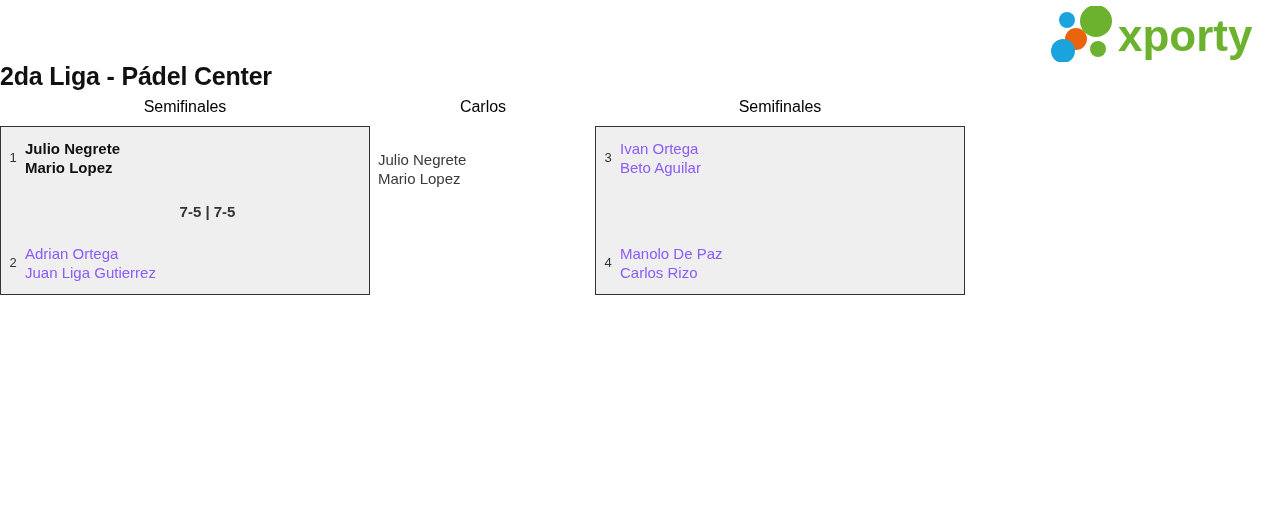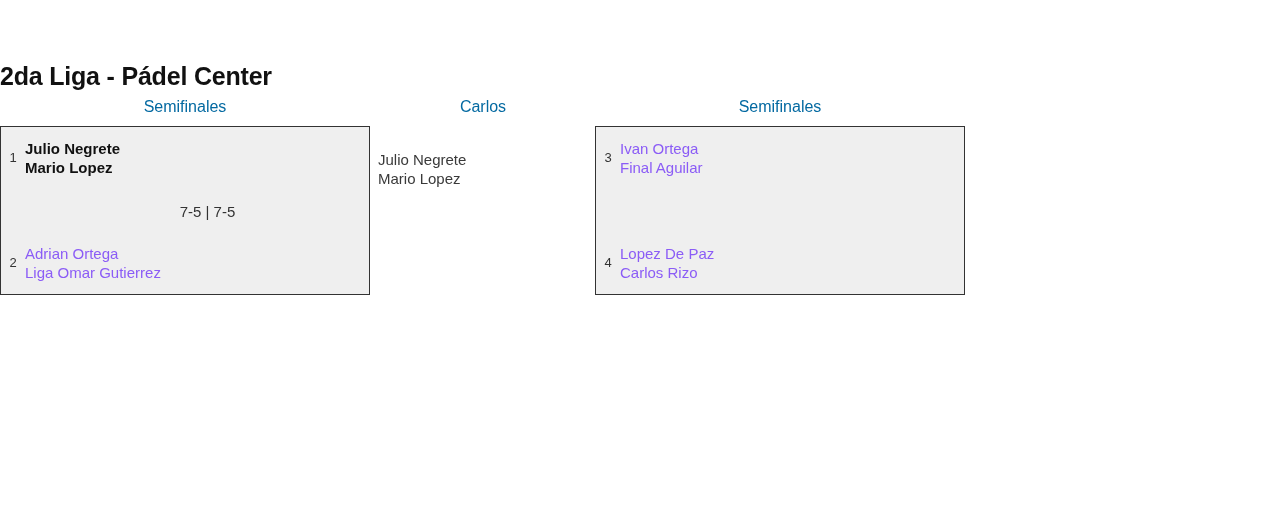--- a/index.html
+++ b/index.html
@@ -21,21 +21,21 @@
   .logo{
     position:absolute;left:1050px;top:6px;
     width:220px;height:56px;
   }
   .logo svg{display:block;}
 
   
   .round-head{
     position:absolute;top:97px;
     font-size:16px;line-height:20px;font-weight:400;
-    color:#0369a1;text-align:center;
+    color:#000000;text-align:center;
   }
   .rh-sf-left{left:0px;width:370px;}
   .rh-final{left:378px;width:210px;}
   .rh-sf-right{left:595px;width:370px;}
 
   
   .match-box{
     position:absolute;top:126px;height:169px;width:370px;
     background:#efefef;border:1.5px solid #333333;
     box-sizing:border-box;
@@ -59,86 +59,98 @@
     font-size:15px;line-height:19px;color:#8b5cf6;
     font-weight:400;white-space:nowrap;
   }
   .players .p{display:block;}
   .winner .players{font-weight:700;color:#111111;}
 
   .score{
     position:absolute;left:0;right:0;top:50%;
     transform:translateY(-50%);
     text-align:center;font-size:15px;line-height:19px;
-    color:#333333;font-weight:400;padding-left:45px;
+    color:#333333;font-weight:700;padding-left:45px;
   }
 
   
   .final-slot{
     position:absolute;left:378px;top:150px;width:210px;
   }
   .final-slot .players{
     font-size:15px;line-height:19px;color:#3a3a3a;font-weight:400;
   }
 </style>
 </head>
 <body>
 
 <div class="page">
 
   <div class="title">
     <span class="line">2da Liga - Pádel Center</span>
     <span class="line">Fase final. 4ta Categoría</span>
   </div>
 
+  <div class="logo">
+    <svg width="220" height="56" viewBox="0 0 220 56" xmlns="http://www.w3.org/2000/svg">
+      <g>
+        <circle cx="17" cy="14" r="8" fill="#1aa3dd"></circle>
+        <circle cx="46" cy="15" r="16" fill="#6cb22e"></circle>
+        <circle cx="26" cy="33" r="11" fill="#e8650d"></circle>
+        <circle cx="13" cy="45" r="12" fill="#1aa3dd"></circle>
+        <circle cx="48" cy="43" r="8" fill="#6cb22e"></circle>
+      </g>
+      <text x="68" y="45" font-family="Liberation Sans, sans-serif" font-size="44" font-weight="700" fill="#6cb22e">xporty</text>
+    </svg>
+  </div>
 
   <div class="round-head rh-sf-left">Semifinales</div>
   <div class="round-head rh-final">Carlos</div>
   <div class="round-head rh-sf-right">Semifinales</div>
 
   <div class="match-box mb-left">
     <div class="team team-top winner">
       <span class="seed">1</span>
       <span class="players">
         <span class="p">Julio Negrete</span>
         <span class="p">Mario Lopez</span>
       </span>
     </div>
 
     <div class="score">7-5 | 7-5</div>
 
     <div class="team team-bottom">
       <span class="seed">2</span>
       <span class="players">
         <span class="p">Adrian Ortega</span>
-        <span class="p">Liga Omar Gutierrez</span>
+        <span class="p">Juan Liga Gutierrez</span>
       </span>
     </div>
   </div>
 
   <div class="final-slot">
     <span class="players">
       <span class="p">Julio Negrete</span>
       <span class="p">Mario Lopez</span>
     </span>
   </div>
 
   <div class="match-box mb-right">
     <div class="team team-top">
       <span class="seed">3</span>
       <span class="players">
         <span class="p">Ivan Ortega</span>
-        <span class="p">Final Aguilar</span>
+        <span class="p">Beto Aguilar</span>
       </span>
     </div>
 
     <div class="score"></div>
 
     <div class="team team-bottom">
       <span class="seed">4</span>
       <span class="players">
-        <span class="p">Lopez De Paz</span>
+        <span class="p">Manolo De Paz</span>
         <span class="p">Carlos Rizo</span>
       </span>
     </div>
   </div>
 
 </div>
 
 </body></html>

